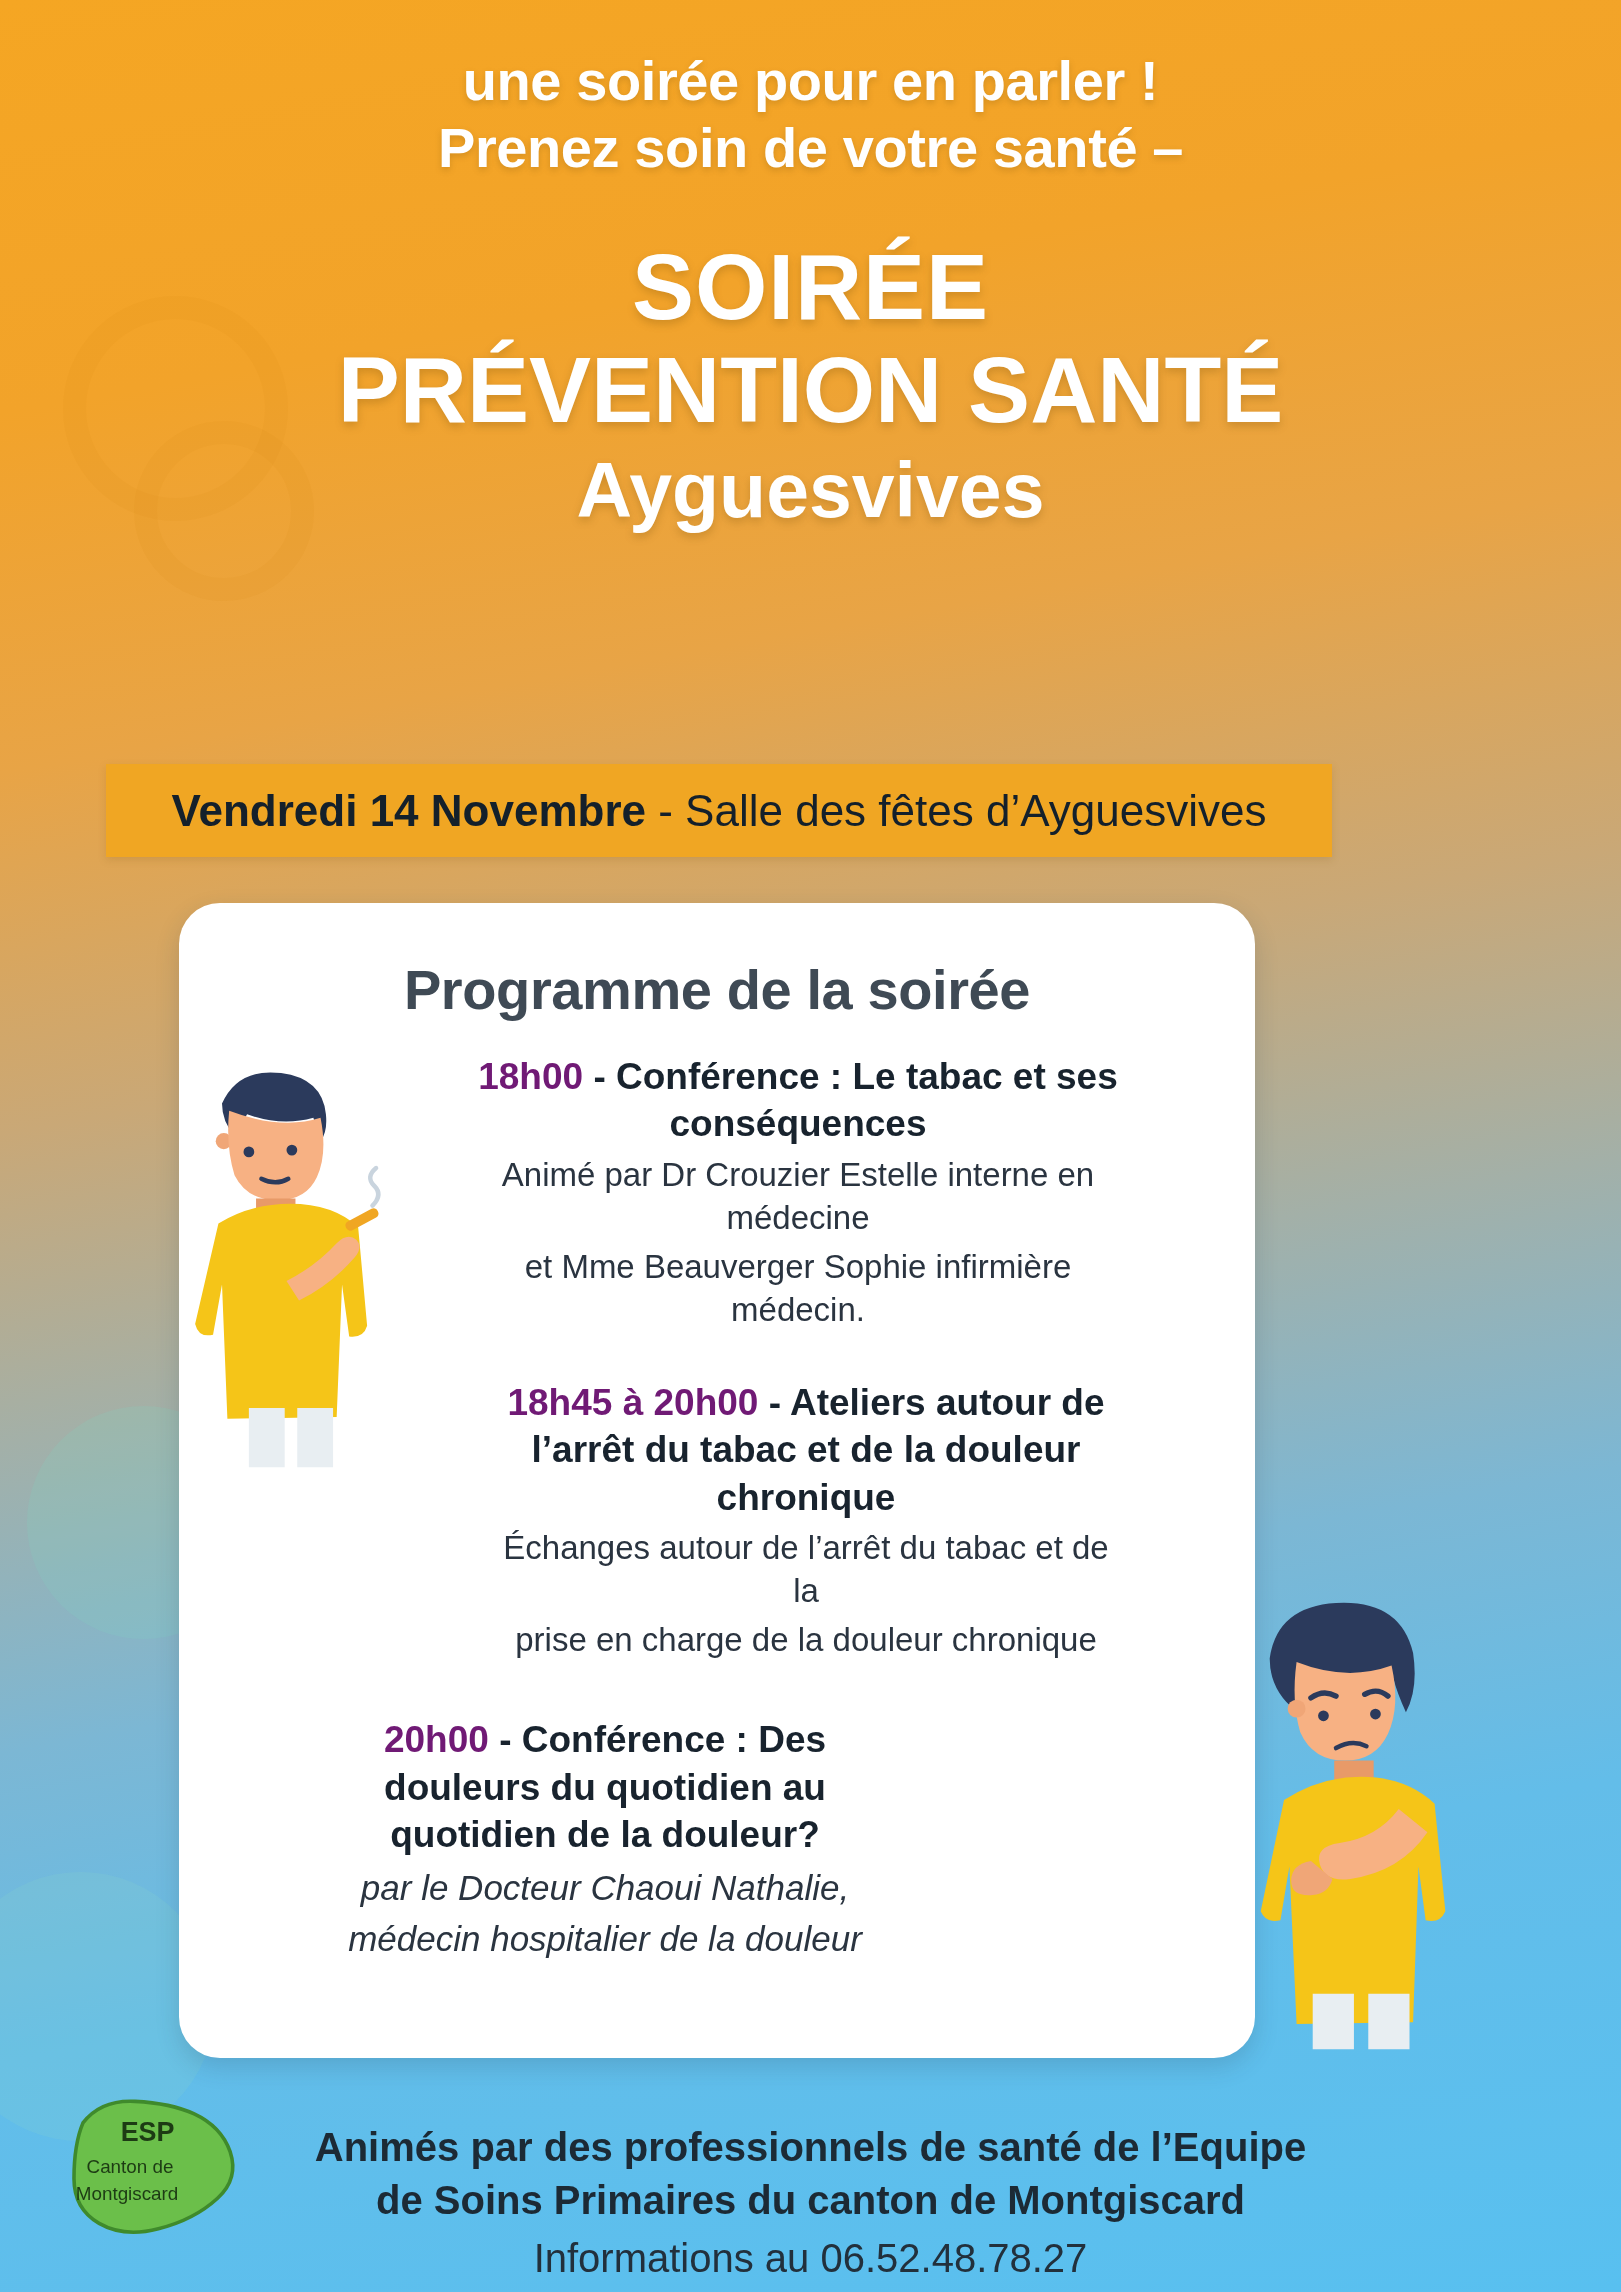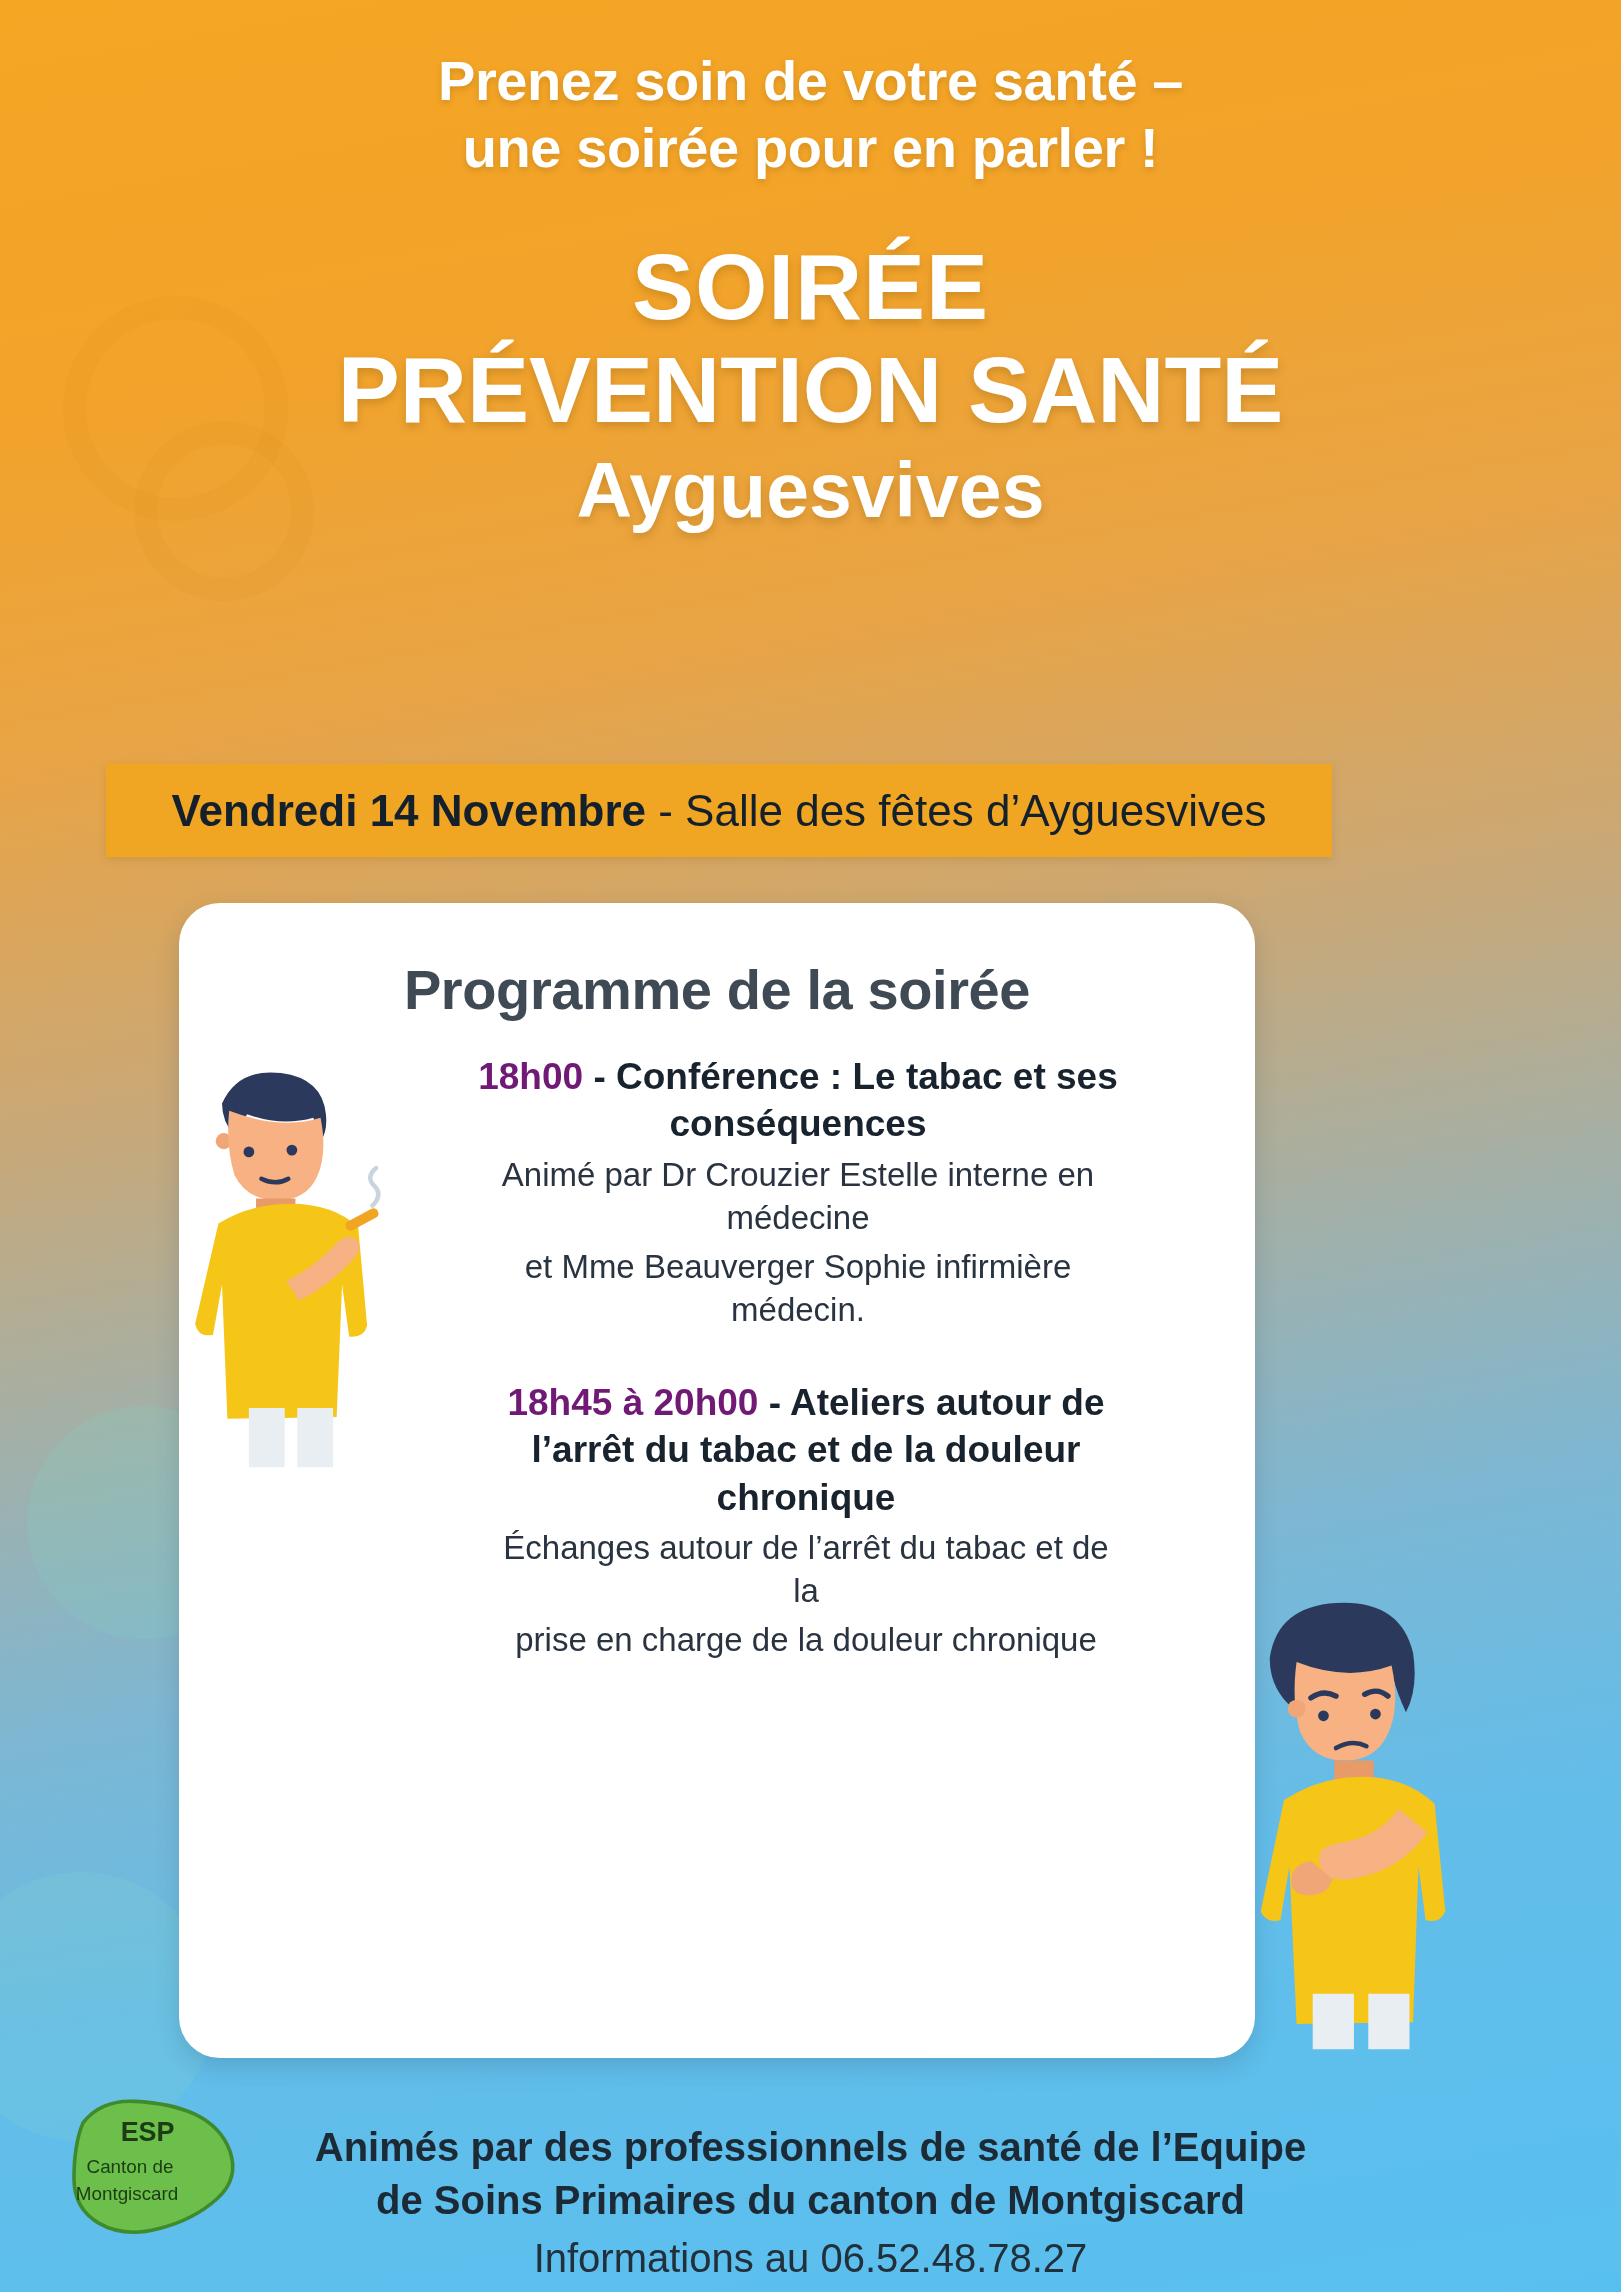--- a/index.html
+++ b/index.html
@@ -216,22 +216,22 @@
 <body>
 
 <div class="poster">
 
   <div class="bg-blob blob-1"></div>
   <div class="bg-blob blob-2"></div>
   <div class="bg-blob blob-3"></div>
   <div class="bg-blob blob-4"></div>
 
   <div class="header">
+    <div class="tagline">une soirée pour en parler !</div>
     <div class="tagline">Prenez soin de votre santé –</div>
-    <div class="tagline">une soirée pour en parler !</div>
     <div class="title-main">SOIRÉE</div>
     <div class="title-line-2">PRÉVENTION SANTÉ</div>
     <div class="title-city">Ayguesvives</div>
   </div>
 
   <div class="date-band">
     <div class="date-text">
       <b>Vendredi 14 Novembre</b><span class="light"> - Salle des fêtes d’Ayguesvives</span>
     </div>
   </div>
@@ -254,20 +254,29 @@
       <div class="slot slot-2">
         <div class="slot-head">
           <span class="time">18h45 à 20h00</span>
           <span class="dash">-</span>
           <span>Ateliers autour de l’arrêt du tabac et de la douleur chronique</span>
         </div>
         <div class="slot-desc">Échanges autour de l’arrêt du tabac et de la</div>
         <div class="slot-desc">prise en charge de la douleur chronique</div>
       </div>
 
+      <div class="slot slot-3">
+        <div class="slot-head">
+          <span class="time">20h00</span>
+          <span class="dash">-</span>
+          <span>Conférence : Des douleurs du quotidien au quotidien de la douleur?</span>
+        </div>
+        <div class="slot-desc italic">par le Docteur Chaoui Nathalie,</div>
+        <div class="slot-desc italic">médecin hospitalier de la douleur</div>
+      </div>
 
     </div>
   </div>
 
   <div class="person-left">
     <svg viewBox="0 0 300 470" width="269" height="421" aria-hidden="true">
 
       <path d="M78 62 q18 -40 66 -34 q46 6 50 46 q2 20 -6 30 l-8 -26 q-36 10 -74 -4 q-8 14 -14 24 q-14 -16 -14 -36z" fill="#2b3a5c"></path>
 
       <circle cx="80" cy="104" r="9" fill="#f0a677"></circle>

